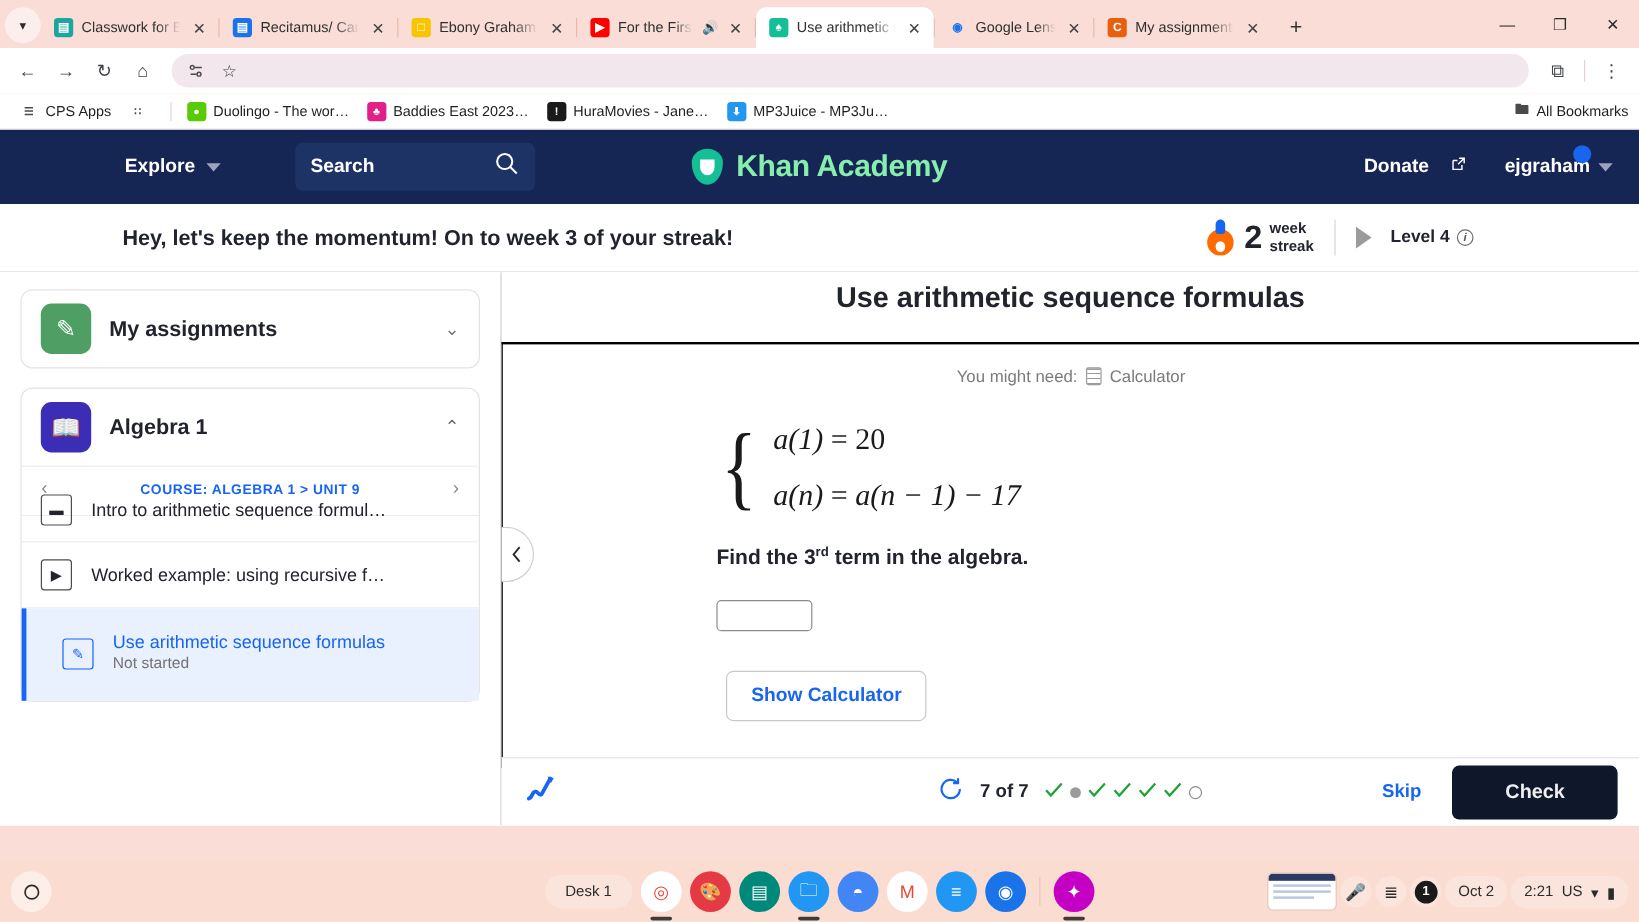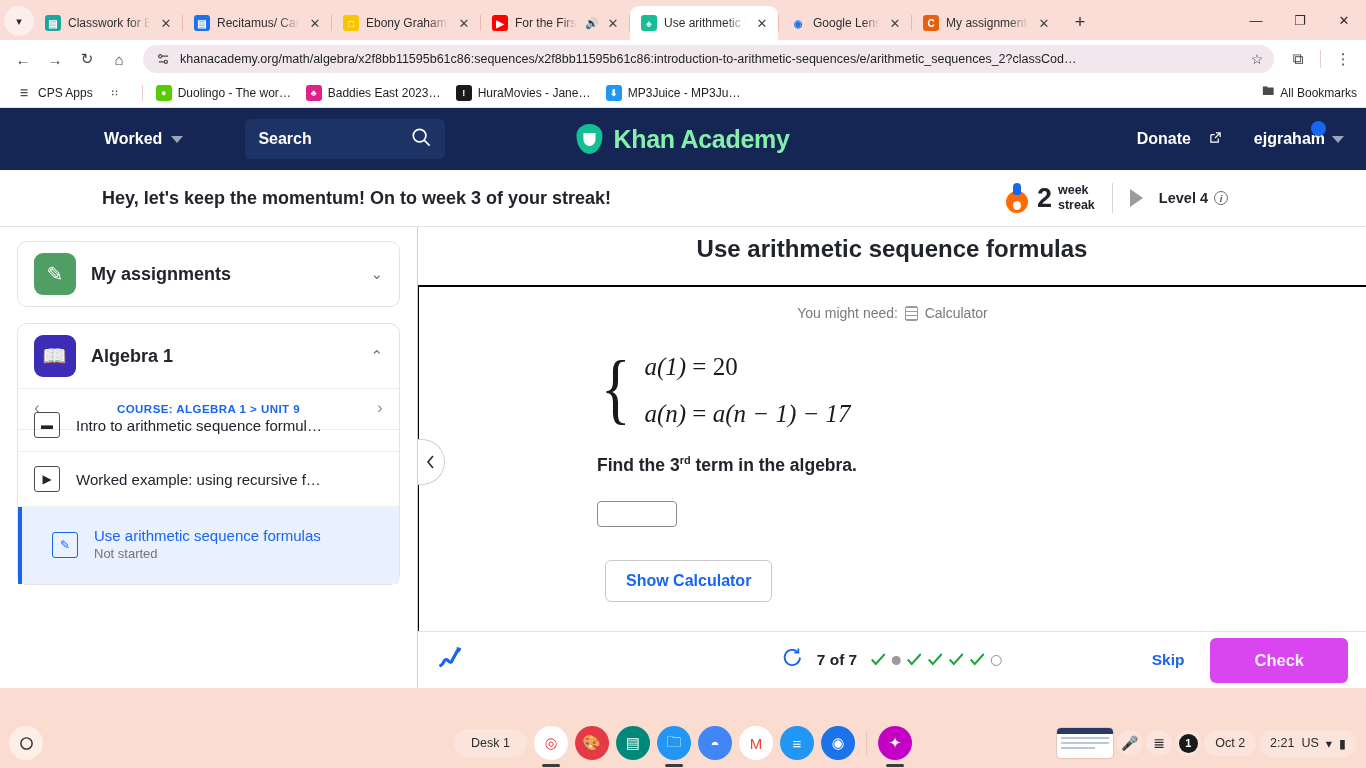--- a/index.html
+++ b/index.html
@@ -192,21 +192,21 @@
   .foot-center { position: absolute; left: 50%; transform: translateX(-50%);
     display: flex; align-items: center; gap: 14px; }
   .refresh-ico { color: #1865f2; font-size: 19px; }
   .ofcount { font-size: 15.5px; font-weight: bold; color: #21242c; }
   .marks { display: flex; align-items: center; gap: 6px; }
   .mk-check { color: #1fa336; font-size: 15px; font-weight: bold; }
   .mk-dot { width: 9px; height: 9px; border-radius: 50%; background: #9b9b9b; }
   .mk-open { width: 11px; height: 11px; border-radius: 50%; border: 1.6px solid #8f8f8f; }
   .foot-right { margin-left: auto; display: flex; align-items: center; gap: 26px; }
   .skip-btn { color: #1865f2; font-size: 15.5px; font-weight: bold; }
-  .check-btn { background: #d946ef; color: #efefef; font-size: 16.5px; font-weight: bold;
+  .check-btn { background: #0f172a; color: #efefef; font-size: 16.5px; font-weight: bold;
     padding: 13px 44px; border-radius: 6px; }
 
   
   .shelf { height: 50px; background: #fbdcd0; display: flex; align-items: center; padding: 0 9px;
     position: relative; }
   .shelf-launcher { width: 34px; height: 34px; border-radius: 50%; background: #fdeee8;
     display: flex; align-items: center; justify-content: center; font-size: 16px; color: #2b2b2b; }
   .shelf-center { position: absolute; left: 50%; transform: translateX(-50%);
     display: flex; align-items: center; gap: 7px; }
   .desk-pill { background: #fae4dc; border-radius: 15px; padding: 7px 17px; font-size: 12.5px; color: #2b2b2b; }
@@ -295,21 +295,20 @@
     <div class="tb-icon">⌂</div>
     <div class="omnibox">
       <span class="site-icon">
         <svg width="15" height="15" viewBox="0 0 16 16">
             <circle cx="4.5" cy="4.5" r="1.7" fill="none" stroke="#4a4a4a" stroke-width="1.3"></circle>
             <line x1="6.6" y1="4.5" x2="13" y2="4.5" stroke="#4a4a4a" stroke-width="1.3"></line>
             <circle cx="10.5" cy="10.5" r="1.7" fill="none" stroke="#4a4a4a" stroke-width="1.3"></circle>
             <line x1="3" y1="10.5" x2="8.4" y2="10.5" stroke="#4a4a4a" stroke-width="1.3"></line>
           </svg>
       </span>
-      <span class="url">khanacademy.org/math/algebra/x2f8bb11595b61c86:sequences/x2f8bb11595b61c86:introduction-to-arithmetic-sequences/e/arithmetic_sequences_2?classCod…</span>
       <span class="star">☆</span>
     </div>
     <div class="tb-right">
       <div class="tb-icon">⧉</div>
       <div class="tb-divider"></div>
       <div class="tb-icon">⋮</div>
     </div>
   </div>
 
   <div class="bookmarks">
@@ -343,21 +342,21 @@
     <div class="bm-right">
       <span class="bmico" style="color:#4a4a4a;">🖿</span>
       <span>All Bookmarks</span>
     </div>
   </div>
 
   <div class="page">
 
     <div class="ka-header">
       <div class="ka-explore">
-        <span>Worked</span>
+        <span>Explore</span>
         <span class="caret"></span>
       </div>
       <div class="ka-search">
         <span class="ph">Search</span>
         <span>
           <svg width="21" height="21" viewBox="0 0 22 22">
               <circle cx="9" cy="9" r="6.6" fill="none" stroke="#fff" stroke-width="1.8"></circle>
               <line x1="13.8" y1="13.8" x2="19.5" y2="19.5" stroke="#fff" stroke-width="1.8"></line>
             </svg>
         </span>

